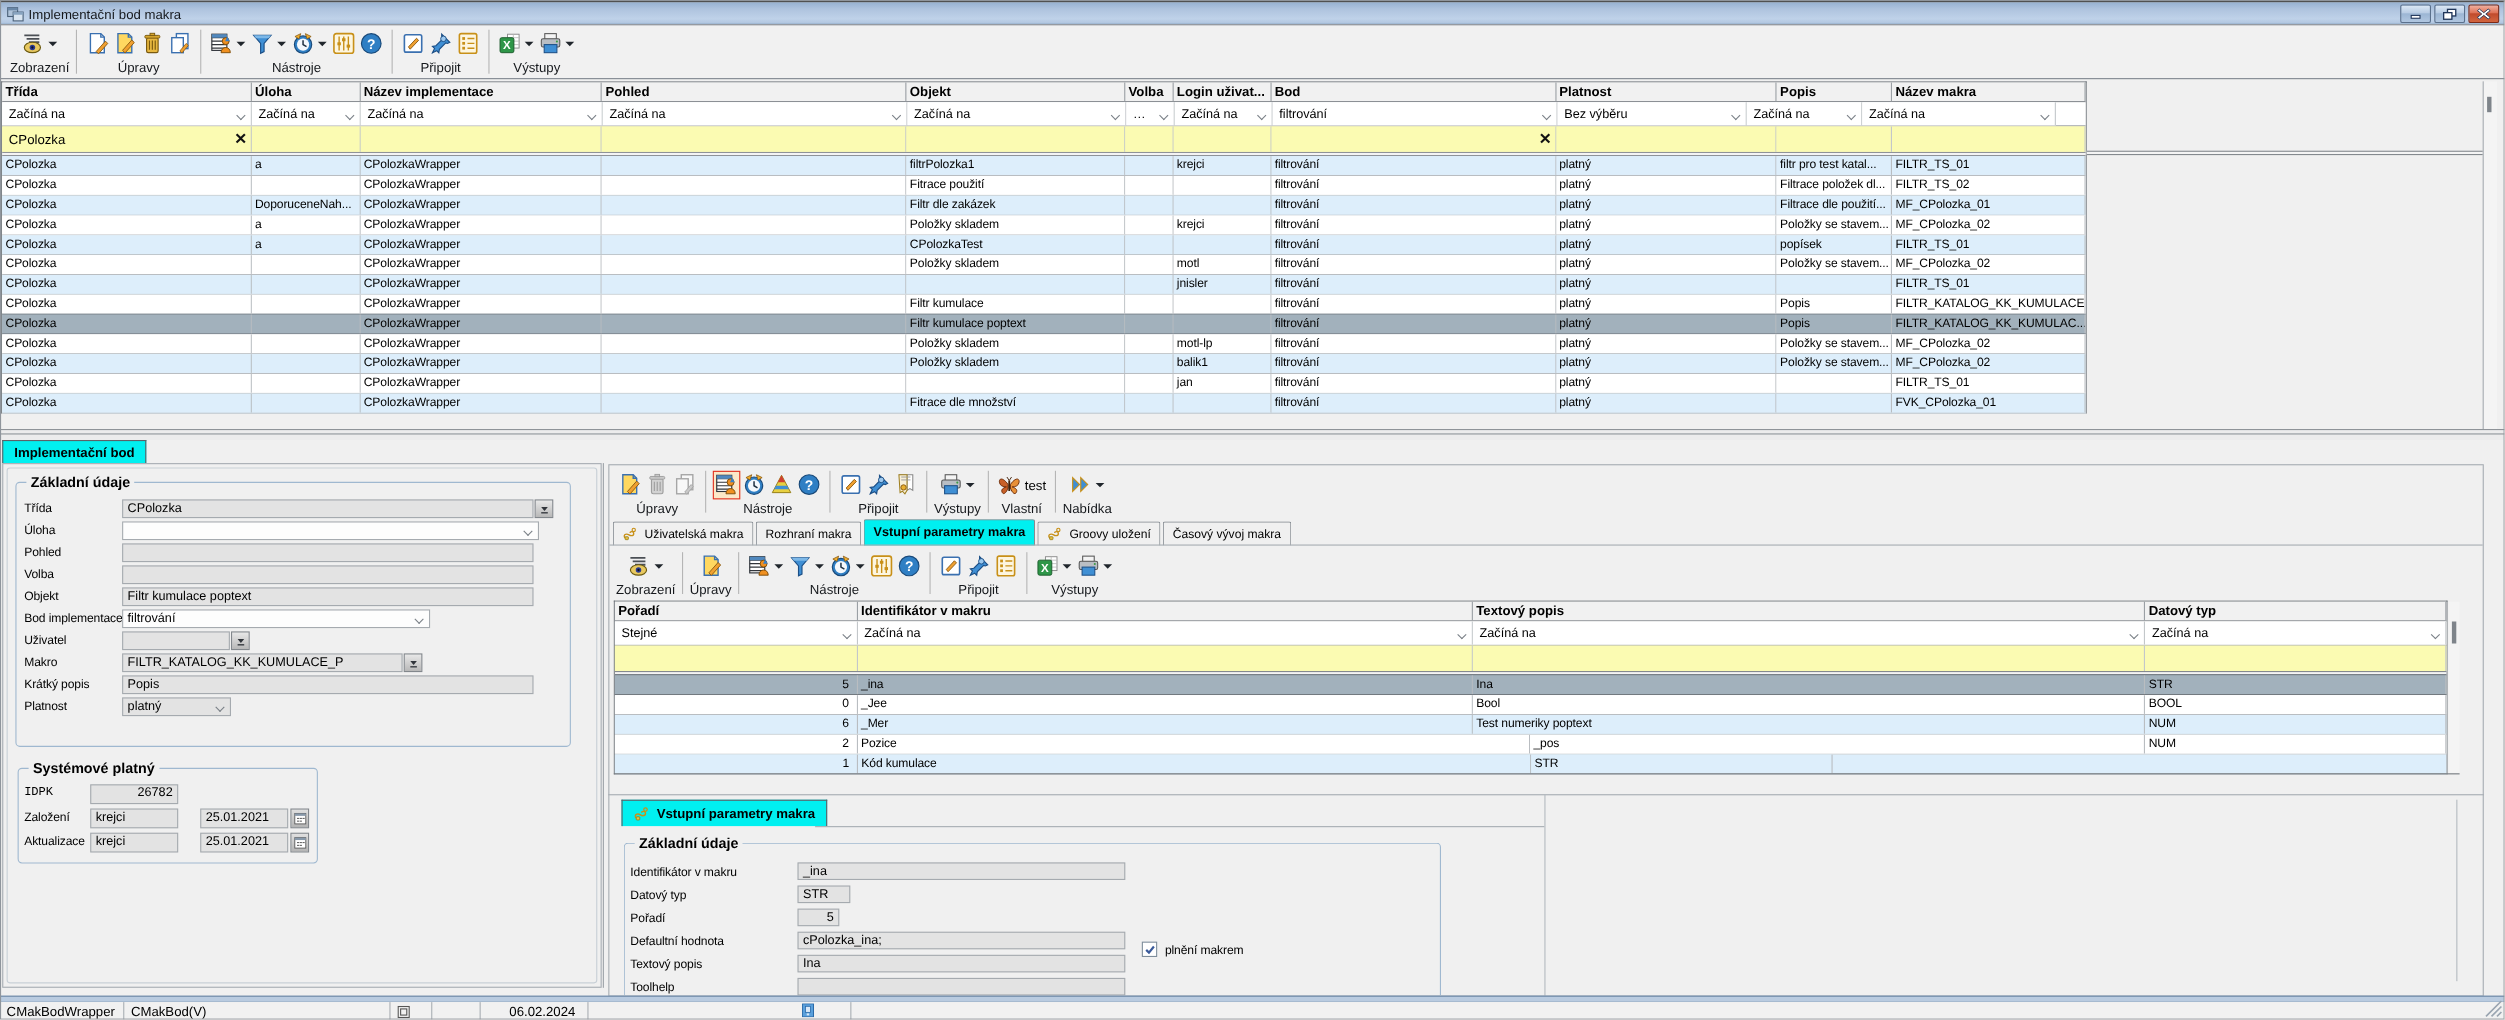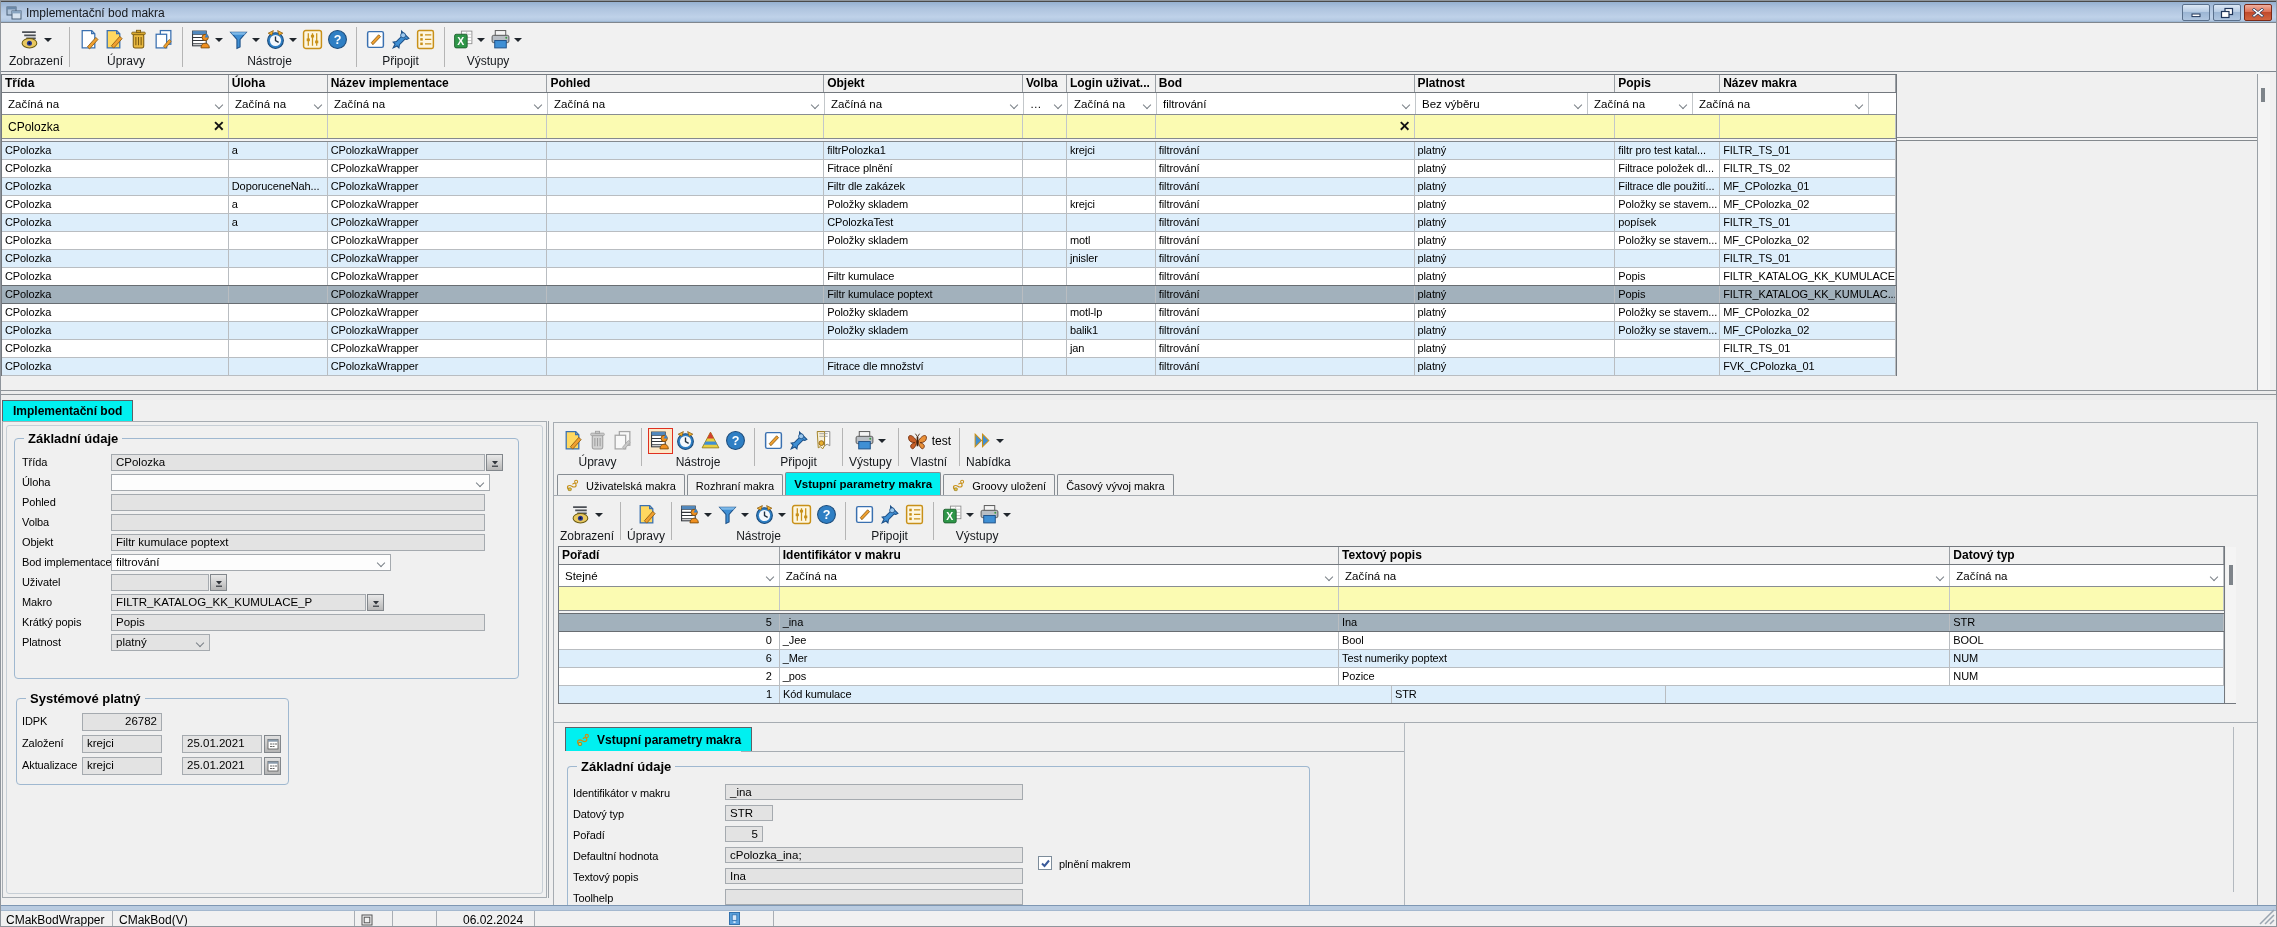--- a/index.html
+++ b/index.html
@@ -444,21 +444,21 @@
         <div class="g-cell" style="width: 259px;">filtrování</div>
         <div class="g-cell" style="width: 201px;">platný</div>
         <div class="g-cell" style="width: 105px;">filtr pro test katal...</div>
         <div class="g-cell" style="width: 176px;">FILTR_TS_01</div>
       </div>
       <div class="g-row">
         <div class="g-cell" style="width: 227px;">CPolozka</div>
         <div class="g-cell" style="width: 99px;"></div>
         <div class="g-cell" style="width: 220px;">CPolozkaWrapper</div>
         <div class="g-cell" style="width: 277px;"></div>
-        <div class="g-cell" style="width: 199px;">Fitrace plnění</div>
+        <div class="g-cell" style="width: 199px;">Fitrace použití</div>
         <div class="g-cell" style="width: 44px;"></div>
         <div class="g-cell" style="width: 89px;"></div>
         <div class="g-cell" style="width: 259px;">filtrování</div>
         <div class="g-cell" style="width: 201px;">platný</div>
         <div class="g-cell" style="width: 105px;">Filtrace položek dl...</div>
         <div class="g-cell" style="width: 176px;">FILTR_TS_02</div>
       </div>
       <div class="g-row alt">
         <div class="g-cell" style="width: 227px;">CPolozka</div>
         <div class="g-cell" style="width: 99px;">DoporuceneNah...</div>
@@ -656,21 +656,21 @@
       <span class="flabel" style="left: 22px; top: 615px;">Krátký popis</span>
       <div class="fld" style="left: 111px; top: 614px; width: 374px;"><span>Popis</span></div>
       <span class="flabel" style="left: 22px; top: 635px;">Platnost</span>
       <div class="fld" style="left: 111px; top: 634px; width: 99px;"><span>platný</span><span class="chev"></span></div>
     </div>
 
   <div class="groupbox" style="left:16px; top:698px; width:273px; height:87px;">
     <span class="gb-title">Systémové platný</span>
   </div>
   <div id="sys-form">
-      <span class="flabel" style="left: 22px; top: 714px;">IDPK</span>
+      <span class="flabel" style="left: 22px; top: 714px; font-family: Liberation Mono, monospace;">IDPK</span>
       <div class="fld num" style="left: 82px; top: 713px; width: 80px; height: 18px;"><span>26782</span></div>
       <span class="flabel" style="left: 22px; top: 736px;">Založení</span>
       <div class="fld" style="left: 82px; top: 735px; width: 80px; height: 18px;"><span>krejci</span></div>
       <div class="fld" style="left: 182px; top: 735px; width: 80px; height: 18px;"><span>25.01.2021</span></div>
       <div class="cal-btn" style="left: 264px; top: 735px; height: 18px;">
         <svg width="12" height="12">
           <use href="#sym-calendar"></use>
         </svg>
       </div>
       <span class="flabel" style="left: 22px; top: 758px;">Aktualizace</span>
@@ -946,22 +946,22 @@
         <div class="g-cell" style="width: 274px;">BOOL</div>
       </div>
       <div class="g-row alt">
         <div class="g-cell num" style="width: 221px;">6</div>
         <div class="g-cell" style="width: 560px;">_Mer</div>
         <div class="g-cell" style="width: 612px;">Test numeriky poptext</div>
         <div class="g-cell" style="width: 274px;">NUM</div>
       </div>
       <div class="g-row">
         <div class="g-cell num" style="width: 221px;">2</div>
+        <div class="g-cell" style="width: 612px;">Pozice</div>
         <div class="g-cell" style="width: 560px;">_pos</div>
-        <div class="g-cell" style="width: 612px;">Pozice</div>
         <div class="g-cell" style="width: 274px;">NUM</div>
       </div>
       <div class="g-row alt">
         <div class="g-cell num" style="width: 221px;">1</div>
         <div class="g-cell" style="width: 612px;">Kód kumulace</div>
         <div class="g-cell" style="width: 274px;">STR</div>
       </div>
     </div>
   <div class="vsb" style="left:2226px; top:547px; height:156px; width:10px;">
     <div class="thumb" style="top:18px; height:20px;"></div>

